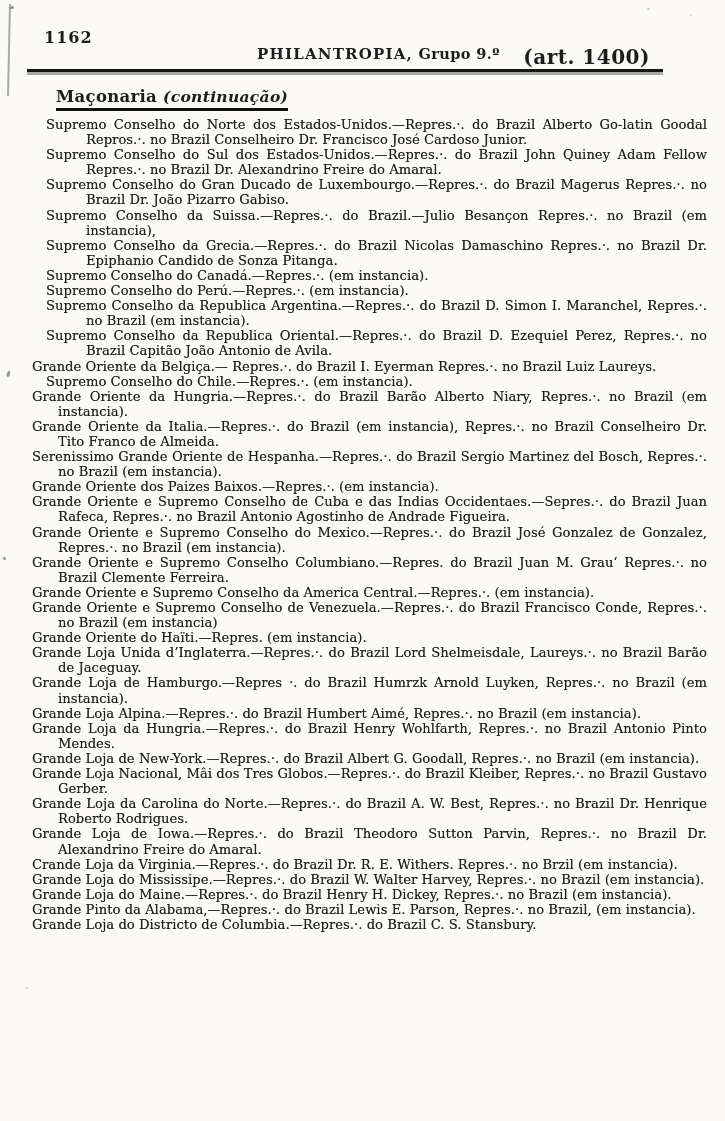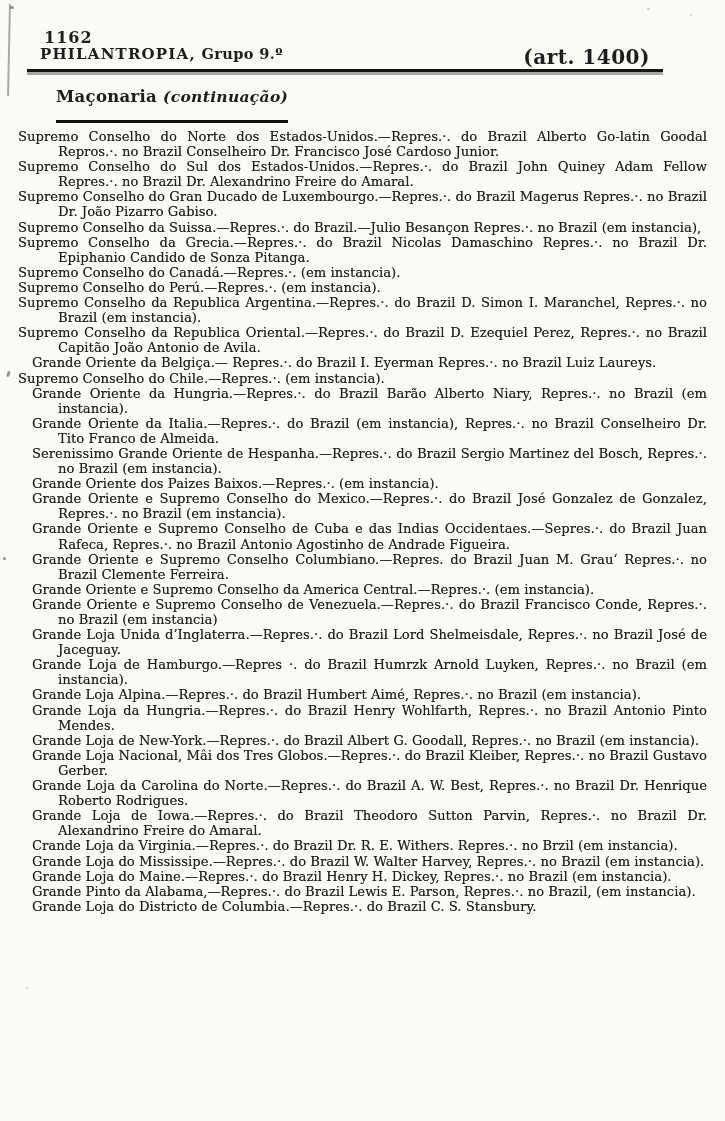--- a/index.html
+++ b/index.html
@@ -43,20 +43,21 @@
   }
   .pageno {
     position: absolute;
     left: 44px; top: 28px;
     font-size: 16px;
     letter-spacing: 1px;
   }
   .running {
     position: absolute;
     left: 0; right: 8px; top: 44px;
+    text-align: center;
     white-space: nowrap;
     padding-left: 40px;
   }
   .jt { font-size: 15px; font-weight: bold; letter-spacing: 1.2px; }
   .jg { font-size: 14.5px; font-weight: bold; letter-spacing: .4px; }
   .artref {
     position: absolute;
     right: 75px; top: 45px;
     font-size: 20px;
     font-weight: bold;
@@ -69,40 +70,40 @@
     box-shadow: 0 3px 0 rgba(45,45,45,.4);
   }
 
   
   .section {
     margin: 15px 4px 3px 56px;
     font-size: 16.5px;
     font-weight: bold;
     display: inline-block;
     border-bottom: 3.5px solid #111;
-    padding-bottom: 14px;
+    padding-bottom: 2px;
     letter-spacing: .3px;
   }
   .sec-i { font-style: italic; font-weight: bold; font-size: 15.5px; }
 
   
   .entries {
     margin: 3px 18px 0 18px;
     display: block;
   }
   .entry {
     margin: 0;
     text-align: justify;
     font-size: 13px;
     line-height: 15.1px;
     padding-left: 40px;
     letter-spacing: .1px;
     text-shadow: 0.2px 0.2px 0.4px rgba(25,25,25,.55);
   }
-  .entry.ind0 { text-indent: -40px; }
+  .entry.ind0 { text-indent: -40px; margin-left: 28px; }
   .entry.ind1 { text-indent: -26px; }
 </style>
 </head>
 <body>
 
 <div class="page">
 
   <div class="vline"></div>
   <div class="speck s1"></div>
   <div class="speck s2"></div>
@@ -130,26 +131,27 @@
       <p class="entry ind0">Supremo Conselho do Canadá.—Repres.·. (em instancia).</p>
       <p class="entry ind0">Supremo Conselho do Perú.—Repres.·. (em instancia).</p>
       <p class="entry ind0">Supremo Conselho da Republica Argentina.—Repres.·. do Brazil D. Simon I. Maranchel, Repres.·. no Brazil (em instancia).</p>
       <p class="entry ind0">Supremo Conselho da Republica Oriental.—Repres.·. do Brazil D. Ezequiel Perez, Repres.·. no Brazil Capitão João Antonio de Avila.</p>
       <p class="entry ind1">Grande Oriente da Belgiça.— Repres.·. do Brazil I. Eyerman Repres.·. no Brazil Luiz Laureys.</p>
       <p class="entry ind0">Supremo Conselho do Chile.—Repres.·. (em instancia).</p>
       <p class="entry ind1">Grande Oriente da Hungria.—Repres.·. do Brazil Barão Alberto Niary, Repres.·. no Brazil (em instancia).</p>
       <p class="entry ind1">Grande Oriente da Italia.—Repres.·. do Brazil (em instancia), Repres.·. no Brazil Conselheiro Dr. Tito Franco de Almeida.</p>
       <p class="entry ind1">Serenissimo Grande Oriente de Hespanha.—Repres.·. do Brazil Sergio Martinez del Bosch, Repres.·. no Brazil (em instancia).</p>
       <p class="entry ind1">Grande Oriente dos Paizes Baixos.—Repres.·. (em instancia).</p>
+      <p class="entry ind1">Grande Oriente e Supremo Conselho de Cuba e das Indias Occidentaes.—Sepres.·. do Brazil Juan Rafeca, Repres.·. no Brazil Antonio Agostinho de Andrade Figueira.</p>
       <p class="entry ind1">Grande Oriente e Supremo Conselho do Mexico.—Repres.·. do Brazil José Gonzalez de Gonzalez, Repres.·. no Brazil (em instancia).</p>
-      <p class="entry ind1">Grande Oriente e Supremo Conselho de Cuba e das Indias Occidentaes.—Sepres.·. do Brazil Juan Rafeca, Repres.·. no Brazil Antonio Agostinho de Andrade Figueira.</p>
       <p class="entry ind1">Grande Oriente e Supremo Conselho Columbiano.—Repres. do Brazil Juan M. Grau‘ Repres.·. no Brazil Clemente Ferreira.</p>
       <p class="entry ind1">Grande Oriente e Supremo Conselho da America Central.—Repres.·. (em instancia).</p>
       <p class="entry ind1">Grande Oriente e Supremo Conselho de Venezuela.—Repres.·. do Brazil Francisco Conde, Repres.·. no Brazil (em instancia)</p>
-      <p class="entry ind1">Grande Loja Unida d’Inglaterra.—Repres.·. do Brazil Lord Shelmeisdale, Repres.·. no Brazil José de Jaceguay.</p>
+      <p class="entry ind1">Grande Oriente do Haïti.—Repres. (em instancia).</p>
+      <p class="entry ind1">Grande Loja Unida d’Inglaterra.—Repres.·. do Brazil Lord Shelmeisdale, Laureys.·. no Brazil Barão de Jaceguay.</p>
       <p class="entry ind1">Grande Loja de Hamburgo.—Repres ·. do Brazil Humrzk Arnold Luyken, Repres.·. no Brazil (em instancia).</p>
       <p class="entry ind1">Grande Loja Alpina.—Repres.·. do Brazil Humbert Aimé, Repres.·. no Brazil (em instancia).</p>
       <p class="entry ind1">Grande Loja da Hungria.—Repres.·. do Brazil Henry Wohlfarth, Repres.·. no Brazil Antonio Pinto Mendes.</p>
       <p class="entry ind1">Grande Loja de New-York.—Repres.·. do Brazil Albert G. Goodall, Repres.·. no Brazil (em instancia).</p>
       <p class="entry ind1">Grande Loja Nacional, Mâi dos Tres Globos.—Repres.·. do Brazil Kleiber, Repres.·. no Brazil Gustavo Gerber.</p>
       <p class="entry ind1">Grande Loja da Carolina do Norte.—Repres.·. do Brazil A. W. Best, Repres.·. no Brazil Dr. Henrique Roberto Rodrigues.</p>
       <p class="entry ind1">Grande Loja de Iowa.—Repres.·. do Brazil Theodoro Sutton Parvin, Repres.·. no Brazil Dr. Alexandrino Freire do Amaral.</p>
       <p class="entry ind1">Crande Loja da Virginia.—Repres.·. do Brazil Dr. R. E. Withers. Repres.·. no Brzil (em instancia).</p>
       <p class="entry ind1">Grande Loja do Mississipe.—Repres.·. do Brazil W. Walter Harvey, Repres.·. no Brazil (em instancia).</p>
       <p class="entry ind1">Grande Loja do Maine.—Repres.·. do Brazil Henry H. Dickey, Repres.·. no Brazil (em instancia).</p>

